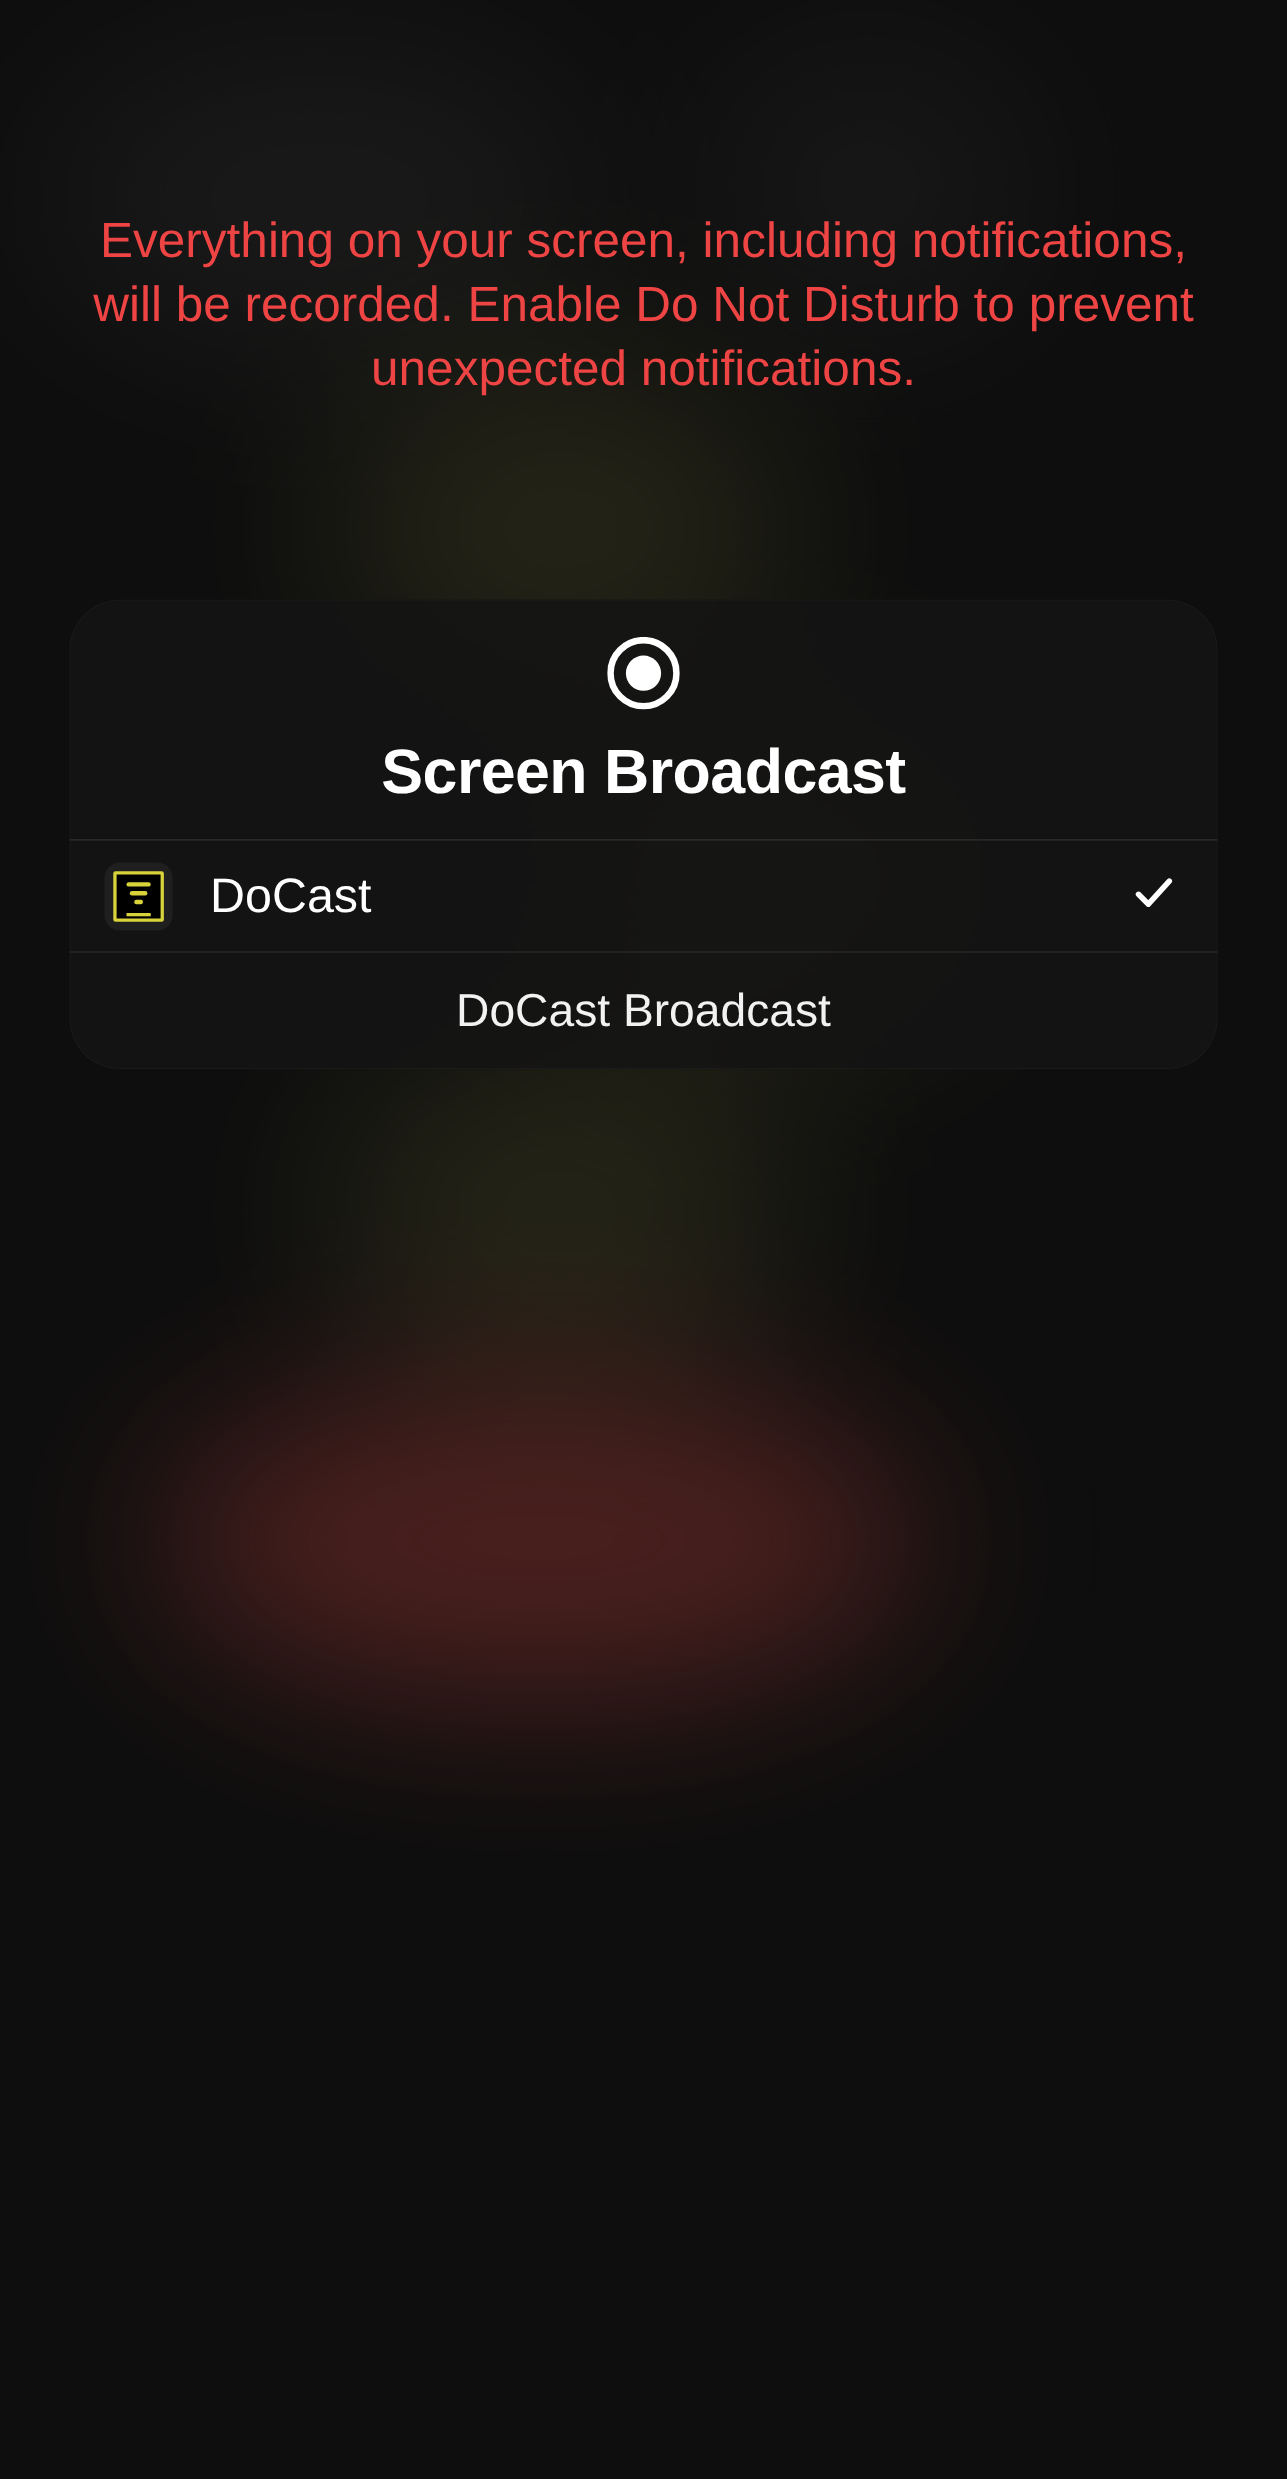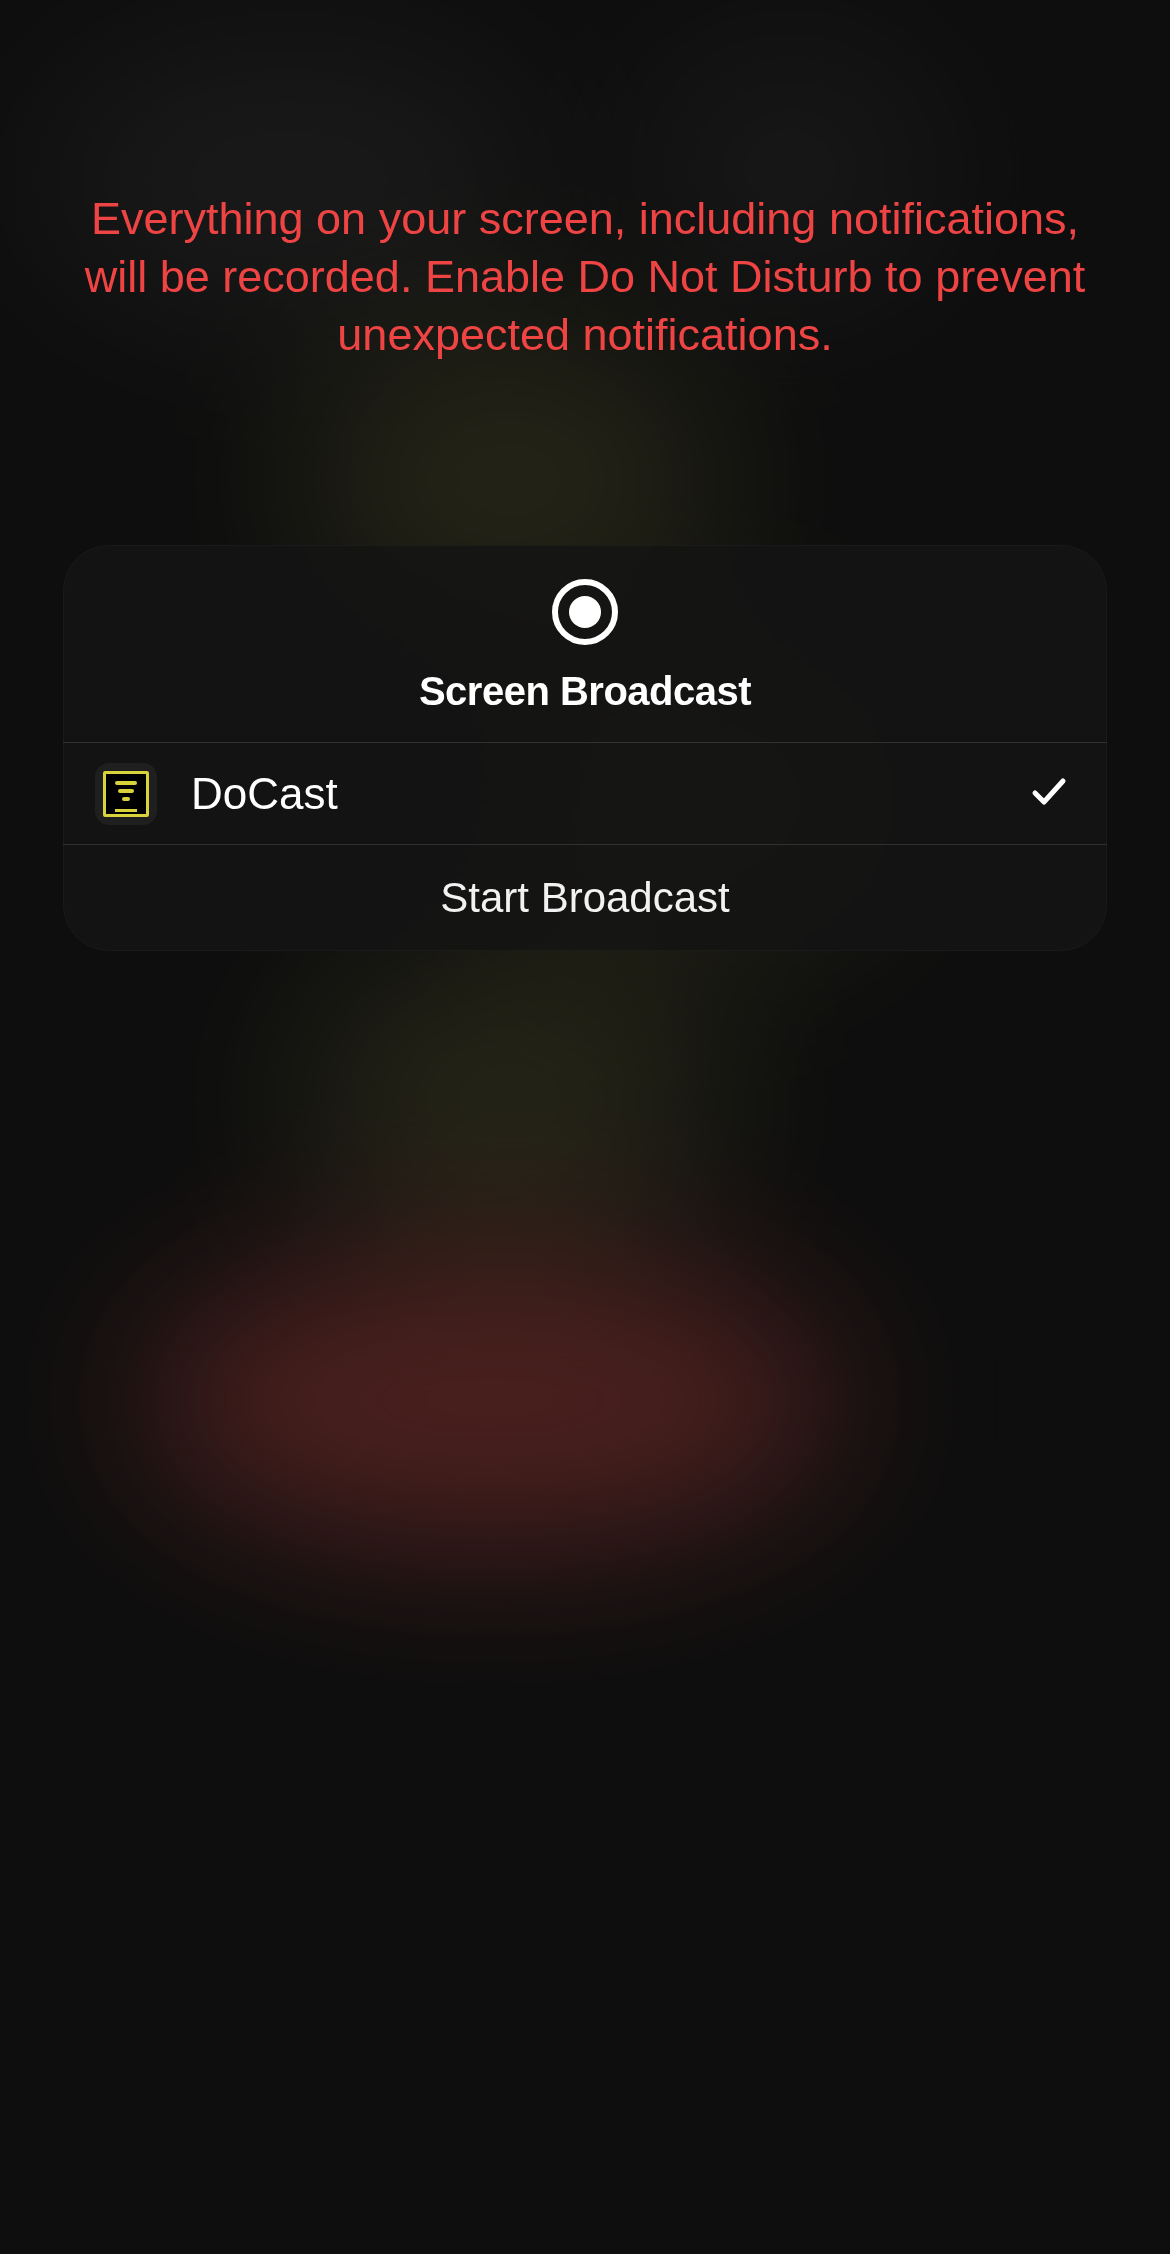--- a/index.html
+++ b/index.html
@@ -77,21 +77,21 @@
   }
 
   .record-icon {
     width: 66px;
     height: 66px;
     display: block;
   }
 
   .sheet-title {
     margin-top: 24px;
-    font-size: 40px;
+    font-size: 57px;
     font-weight: 700;
     letter-spacing: -0.5px;
     color: #fff;
   }
 
   .app-row {
     display: flex;
     align-items: center;
     height: 102px;
     padding: 0 40px 0 32px;
@@ -199,18 +199,18 @@
       </div>
       <div class="app-name">DoCast</div>
       <span>
         <svg class="check-icon" viewBox="0 0 36 36">
           <path d="M4 19 L13 28 L32 7" fill="none" stroke="#ffffff" stroke-width="5" stroke-linecap="round" stroke-linejoin="round"></path>
         </svg>
       </span>
     </div>
 
     <div class="start-row">
-      <span class="start-label">Start Broadcast</span>
+      <span class="start-label">DoCast Broadcast</span>
     </div>
 
   </div>
 
 </div>
 
 </body></html>

